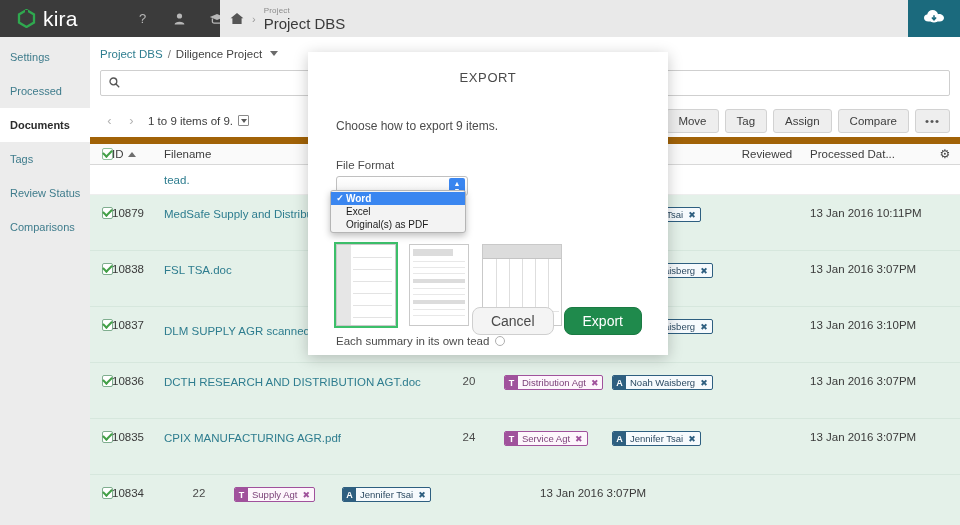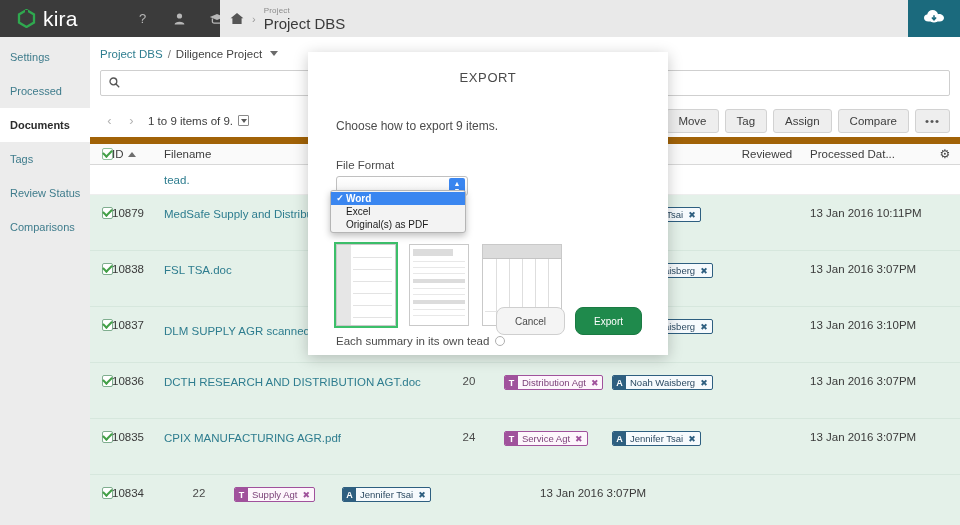--- a/index.html
+++ b/index.html
@@ -266,21 +266,21 @@
     font-size: 11.5px; color: #4b4b4b;
   }
   .radio-o {
     width: 10px; height: 10px; border: 1px solid #b0b0b0; border-radius: 50%;
     background: #fff; cursor: pointer;
   }
   .modal-actions {
     position: absolute; right: 26px; bottom: 20px; display: flex; gap: 10px;
   }
   .mbtn {
-    height: 28px; padding: 0 18px; border-radius: 8px; font-size: 10px;
+    height: 28px; padding: 0 18px; border-radius: 8px; font-size: 14px;
     display: flex; align-items: center; cursor: pointer;
     font-family: "Liberation Sans", sans-serif;
   }
   .mbtn.cancel { background: #f4f4f4; border: 1px solid #cfcfcf; color: #4a4a4a; }
   .mbtn.primary { background: #1f8a4c; border: 1px solid #1b7a43; color: #ffffff; }
 </style>
 </head>
 <body>
 
 <div id="app">

